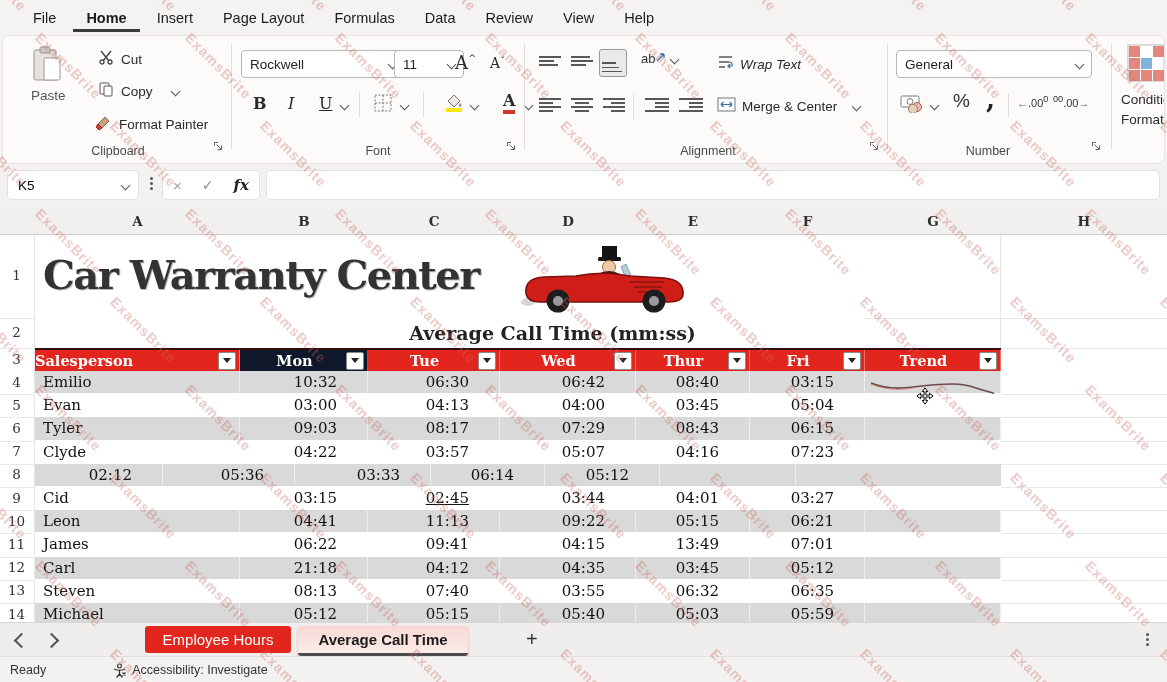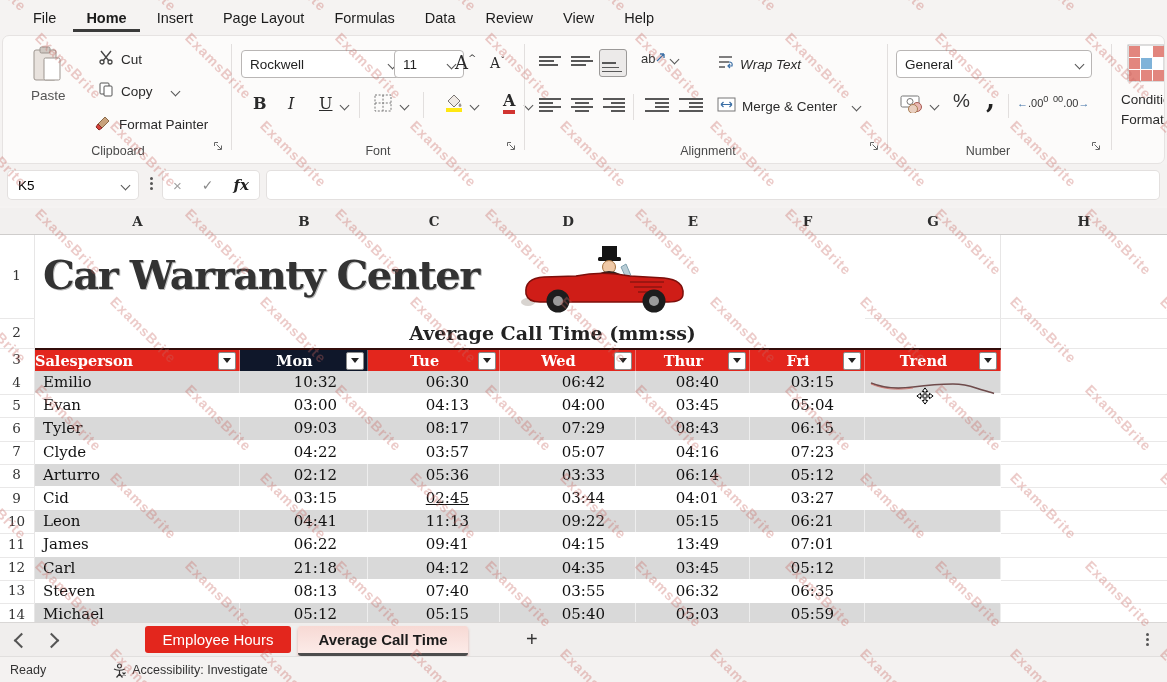--- a/index.html
+++ b/index.html
@@ -457,21 +457,20 @@
         <div class="drow" style="top: 232.6px; height: 23.2px; background: rgb(255, 255, 255); border-bottom: 1px solid rgb(255, 255, 255);">
           <div class="cell cname" style="width: 205px;">Clyde</div>
           <div class="cell ctime" style="width: 128px;">04:22</div>
           <div class="cell ctime" style="width: 132px;">03:57</div>
           <div class="cell ctime" style="width: 136px;">05:07</div>
           <div class="cell ctime" style="width: 114px;">04:16</div>
           <div class="cell ctime" style="width: 115px;">07:23</div>
           <div class="cell" style="width: 136px;"></div>
         </div>
         <div class="drow" style="top: 255.8px; height: 23.2px; background: rgb(217, 217, 217); border-bottom: 1px solid rgb(255, 255, 255);">
-          <div class="cell cname" style="width: 205px;">Arturro</div>
           <div class="cell ctime" style="width: 128px;">02:12</div>
           <div class="cell ctime" style="width: 132px;">05:36</div>
           <div class="cell ctime" style="width: 136px;">03:33</div>
           <div class="cell ctime" style="width: 114px;">06:14</div>
           <div class="cell ctime" style="width: 115px;">05:12</div>
           <div class="cell" style="width: 136px;"></div>
         </div>
         <div class="drow" style="top: 279px; height: 23.2px; background: rgb(255, 255, 255); border-bottom: 1px solid rgb(255, 255, 255);">
           <div class="cell cname" style="width: 205px;">Cid</div>
           <div class="cell ctime" style="width: 128px;">03:15</div>

